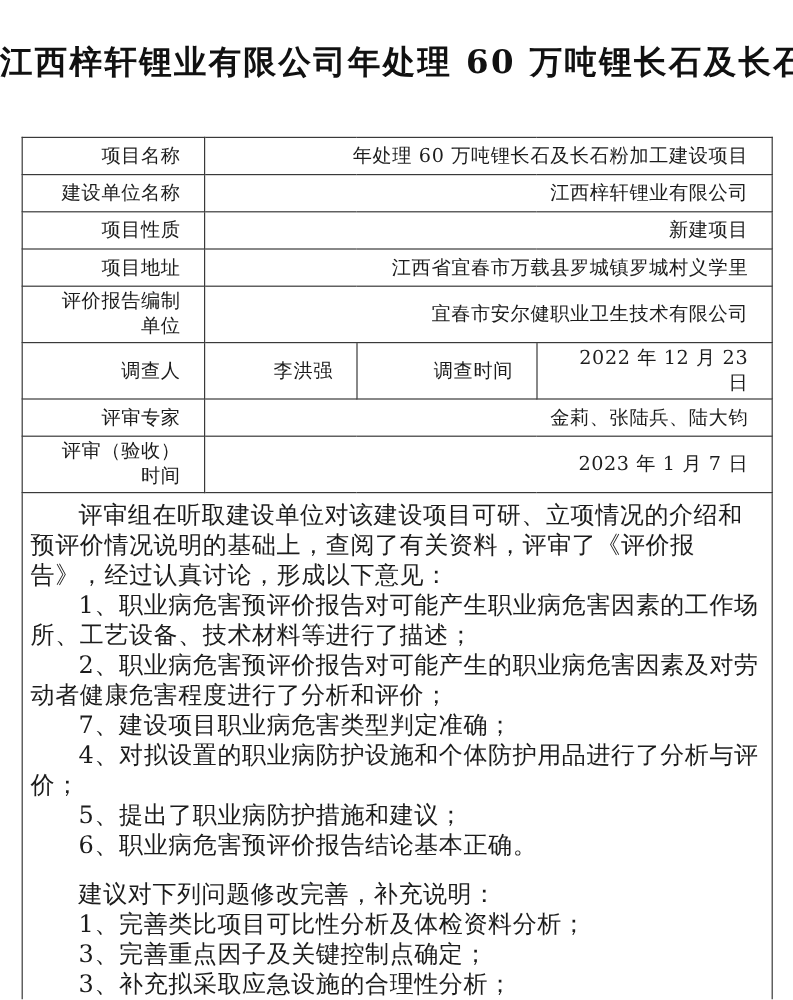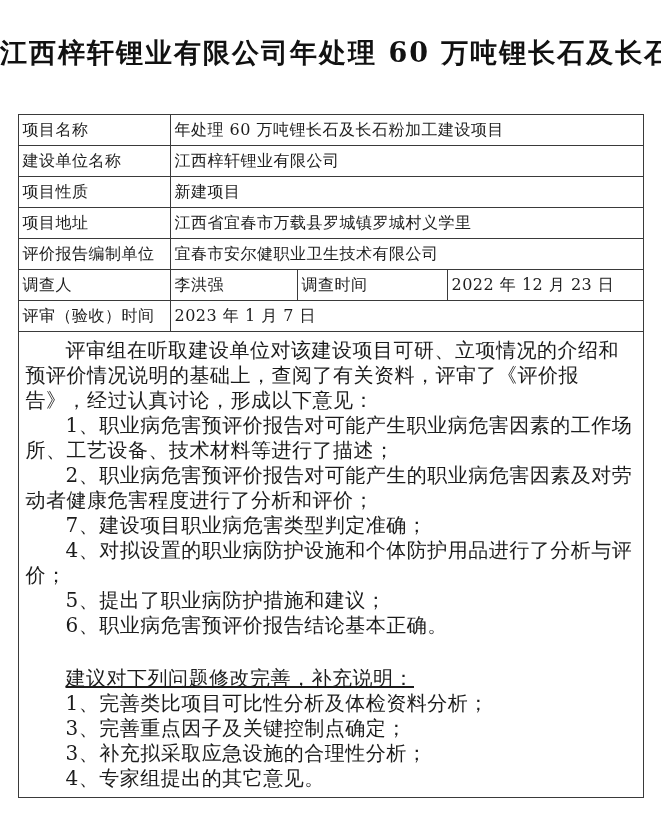--- a/index.html
+++ b/index.html
@@ -29,40 +29,40 @@
   table.info-table {
     margin: 42px auto 0 auto;
     width: 625px;
     border-collapse: collapse;
     table-layout: fixed;
   }
   table.info-table td {
     border: 1px solid #3a3a3a;
     font-size: 16px;
     letter-spacing: 0.5px;
-    text-align: left;
+    text-align: right;
     vertical-align: middle;
-    padding: 2px 4px;
+    padding: 2px 19px;
     height: 26px;
     overflow: hidden;
   }
   table.info-table td.opinion-cell {
     text-align: left;
     vertical-align: top;
     padding: 6px 7px;
     height: 382px;
   }
   .opinion-cell p {
     margin: 0;
     font-size: 20px;
     line-height: 25px;
     letter-spacing: 0.5px;
     text-indent: 2em;
   }
-  .opinion-cell p.gap-top { margin-top: 28px; text-decoration: underline; }
+  .opinion-cell p.gap-top { margin-top: 16px; }
 </style>
 </head>
 <body>
 
 <div class="page">
 
   <div class="doc-title">
     <div>江西梓轩锂业有限公司年处理 60 万吨锂长石及长石粉</div>
   </div>
 
@@ -94,20 +94,24 @@
         <td>评价报告编制单位</td>
         <td colspan="3">宜春市安尔健职业卫生技术有限公司</td>
       </tr>
       <tr>
         <td>调查人</td>
         <td>李洪强</td>
         <td>调查时间</td>
         <td>2022 年 12 月 23 日</td>
       </tr>
       <tr>
+        <td>评审专家</td>
+        <td colspan="3">金莉、张陆兵、陆大钧</td>
+      </tr>
+      <tr>
         <td>评审（验收）时间</td>
         <td colspan="3">2023 年 1 月 7 日</td>
       </tr>
       <tr>
         <td colspan="4" class="opinion-cell">
           <p>评审组在听取建设单位对该建设项目可研、立项情况的介绍和预评价情况说明的基础上，查阅了有关资料，评审了《评价报告》，经过认真讨论，形成以下意见：</p>
           <p>1、职业病危害预评价报告对可能产生职业病危害因素的工作场所、工艺设备、技术材料等进行了描述；</p>
           <p>2、职业病危害预评价报告对可能产生的职业病危害因素及对劳动者健康危害程度进行了分析和评价；</p>
           <p>7、建设项目职业病危害类型判定准确；</p>
           <p>4、对拟设置的职业病防护设施和个体防护用品进行了分析与评价；</p>

